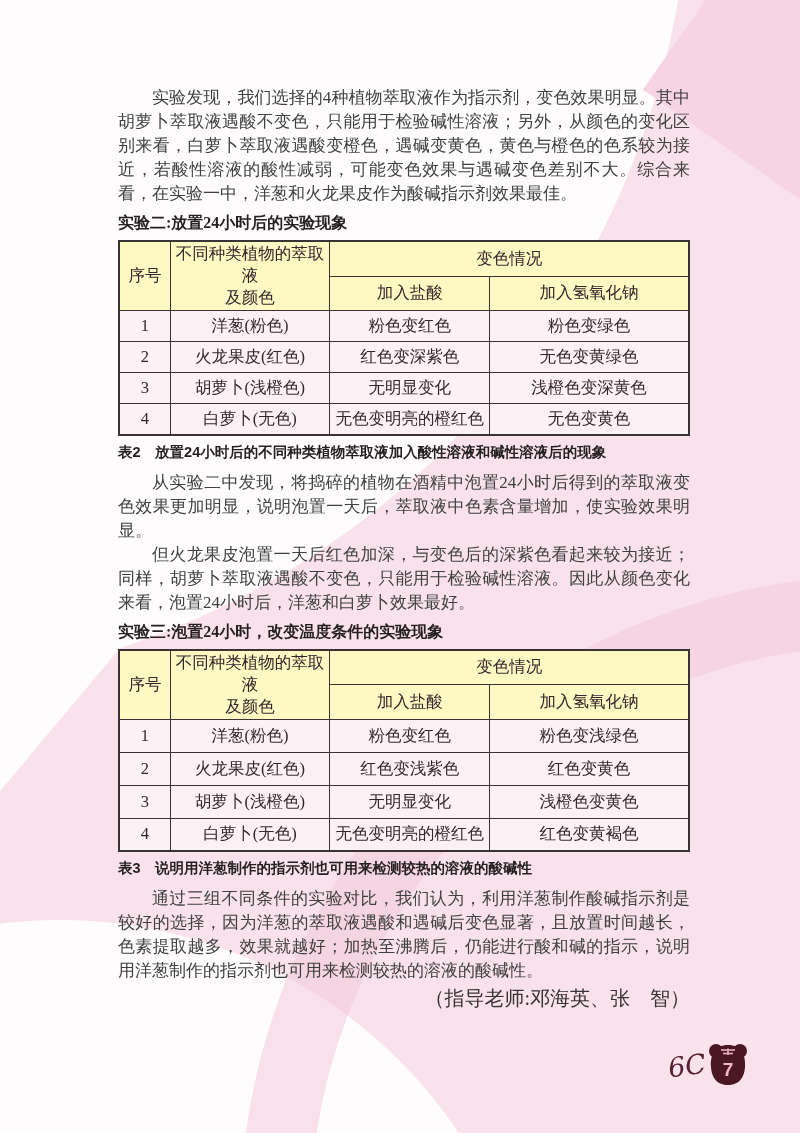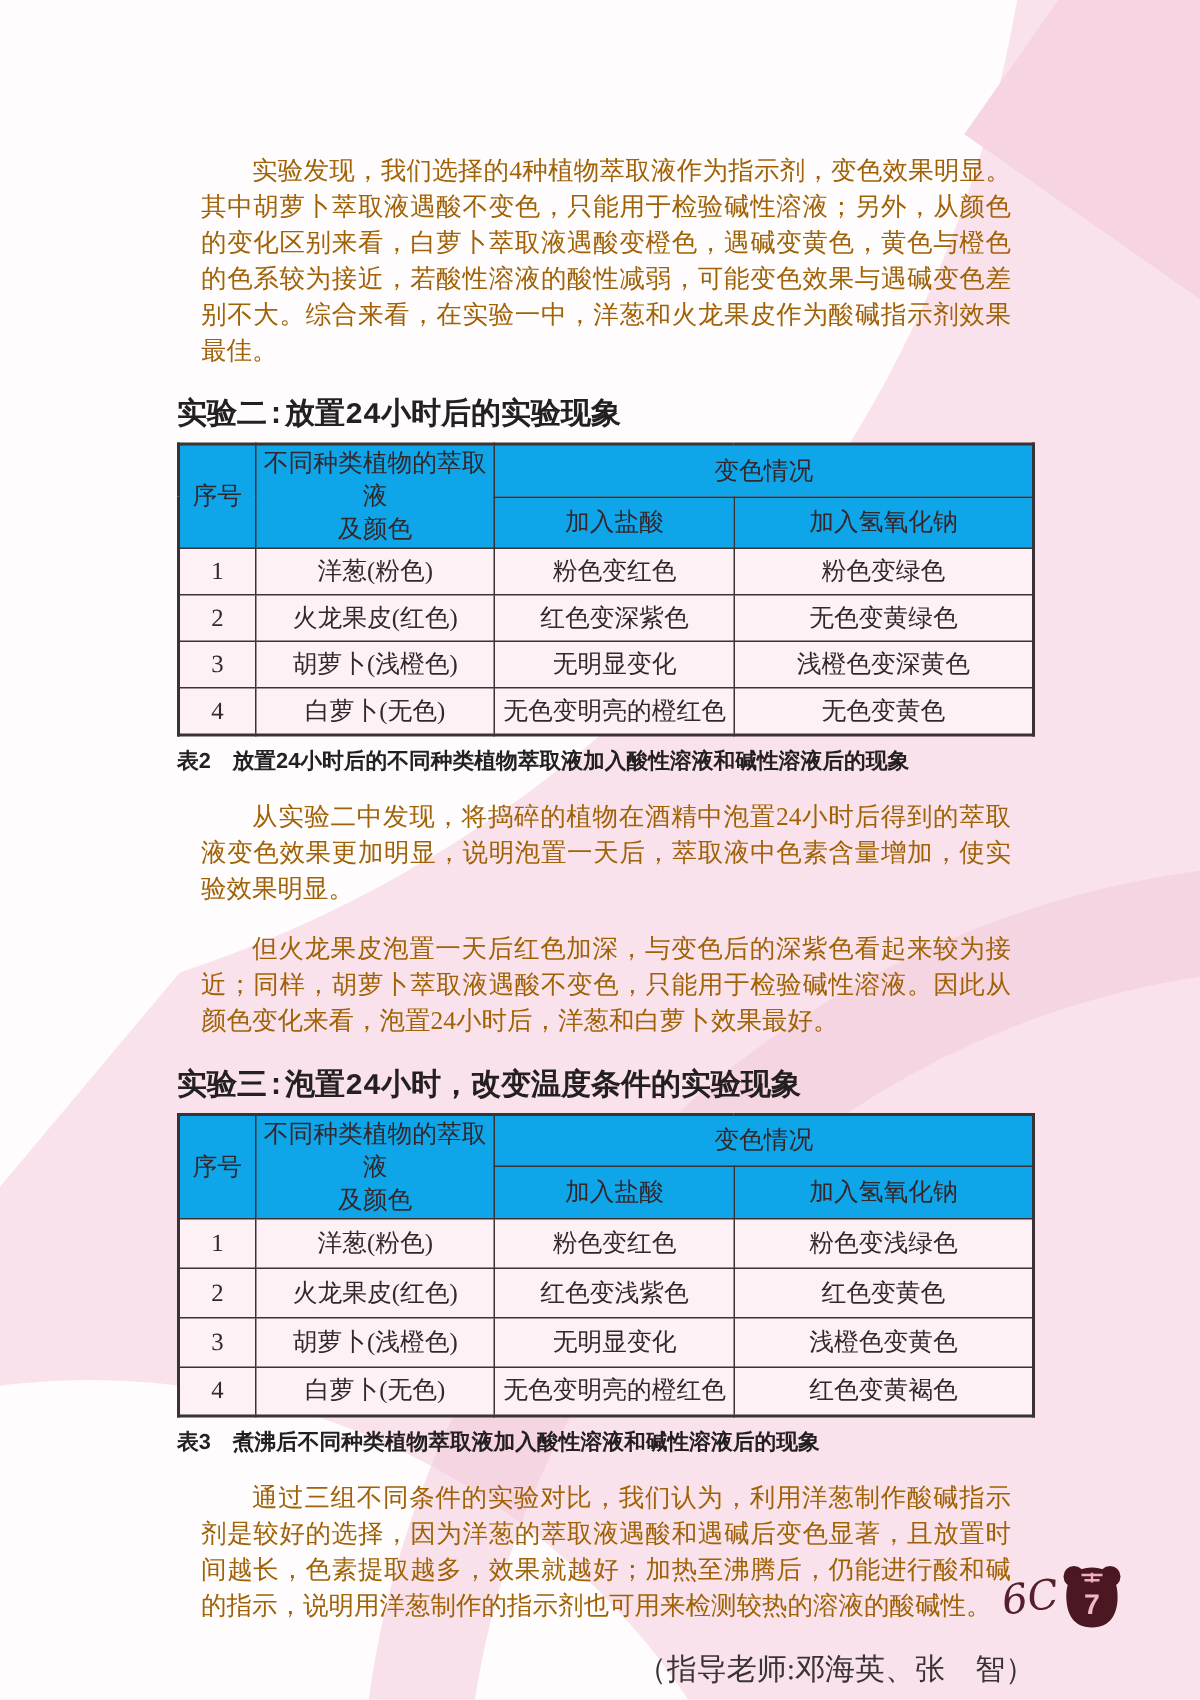--- a/index.html
+++ b/index.html
@@ -11,31 +11,31 @@
   }
   
   .bg{position:absolute;z-index:0;pointer-events:none;}
   .bg-white-tl{left:-970px;top:-970px;width:1660px;height:1660px;border-radius:50%;background:#fefcfd;}
   .bg-white-band{left:-470px;top:430px;width:1010px;height:250px;background:#fefcfd;transform:rotate(-50deg);}
   .bg-white-bl{left:-420px;top:920px;width:960px;height:960px;border-radius:50%;background:#fefcfd;}
   .bg-deep-tr{left:690px;top:-60px;width:240px;height:240px;background:#f6d4e3;transform:rotate(35deg);}
   .bg-deep-ring{left:240px;top:575px;width:1150px;height:1150px;border-radius:50%;border:70px solid rgba(244,202,221,0.55);background:transparent;}
   
   .content{position:absolute;z-index:1;left:118px;top:86px;width:572px;}
-  p.body-text{margin:16px;font-size:17px;line-height:24px;text-align:justify;text-indent:2em;color:#a16207;}
+  p.body-text{margin:0;font-size:17px;line-height:24px;text-align:justify;text-indent:2em;color:#404040;}
   .exp-heading{
-    font-family:Liberation Mono, monospace;
-    font-size:20px;font-weight:bold;color:#241f21;margin:7px 0 6px;
+    font-family:Liberation Serif, serif;
+    font-size:16px;font-weight:bold;color:#241f21;margin:7px 0 6px;
   }
   table.exp-table{width:100%;border-collapse:collapse;table-layout:fixed;border:2.5px solid #3a3335;}
   table.exp-table th,table.exp-table td{
     border:1.5px solid #3a3335;text-align:center;vertical-align:middle;
     font-size:16.5px;font-weight:normal;padding:1px 3px;color:#33272c;
   }
-  table.exp-table thead th{background:#0ea5e9;height:28px;}
+  table.exp-table thead th{background:#fef9c3;height:28px;}
   table.exp-table tbody td{background:#fdf1f6;}
   .t1 tbody tr{height:31px;}
   .t2 tbody tr{height:33px;}
   .table-caption{
     text-align:left;font-family:"Liberation Sans","DejaVu Sans",sans-serif;
     font-weight:bold;font-size:14.5px;color:#241f21;margin:7px 0 9px;
   }
   .attribution{margin-top:2px;font-size:20px;text-align:right;color:#3a3335;}
   
   .hand-mark{
@@ -152,21 +152,21 @@
       </tr>
       <tr>
         <td>4</td>
         <td>白萝卜(无色)</td>
         <td>无色变明亮的橙红色</td>
         <td>红色变黄褐色</td>
       </tr>
     </tbody>
   </table>
 
-  <div class="table-caption">表3　煮沸后不同种类植物萃取液加入酸性溶液和碱性溶液后的现象</div>
+  <div class="table-caption">表3　说明用洋葱制作的指示剂也可用来检测较热的溶液的酸碱性</div>
 
   <p class="body-text">通过三组不同条件的实验对比，我们认为，利用洋葱制作酸碱指示剂是较好的选择，因为洋葱的萃取液遇酸和遇碱后变色显著，且放置时间越长，色素提取越多，效果就越好；加热至沸腾后，仍能进行酸和碱的指示，说明用洋葱制作的指示剂也可用来检测较热的溶液的酸碱性。</p>
 
   <div class="attribution">（指导老师:邓海英、张　智）</div>
 </div>
 
 <div class="hand-mark">6C</div>
 
 <svg class="tiger" viewBox="0 0 40 46" xmlns="http://www.w3.org/2000/svg">
   <circle cx="8" cy="9" r="7" fill="#4a1722"></circle>

